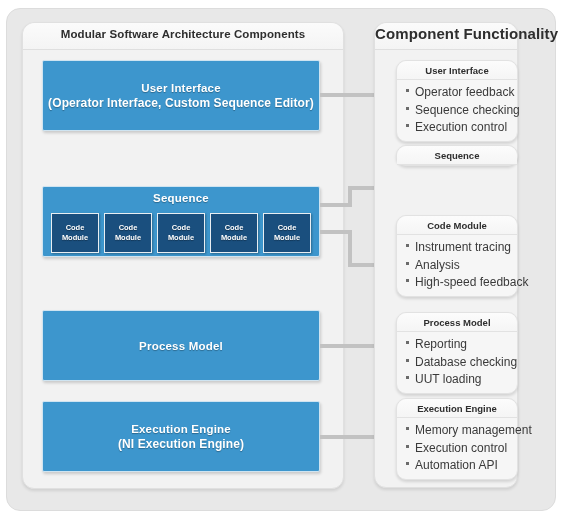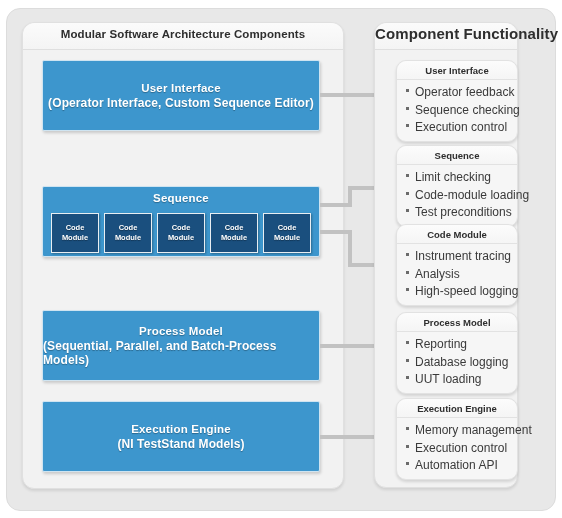--- a/index.html
+++ b/index.html
@@ -156,21 +156,21 @@
   .card-item::before {
     content: "";
     position: absolute;
     left: 0; top: 3px;
     width: 3px; height: 3px;
     background: #6b6b6b;
   }
 
   .card-ui  { top: 60px;  }
   .card-sq  { top: 145px; }
-  .card-cm  { top: 224px; }
+  .card-cm  { top: 215px; }
   .card-pm  { top: 312px; }
   .card-ee  { top: 398px; }
 
   
   .connectors { position: absolute; left: 0; top: 0; width: 562px; height: 518px; }
 </style>
 </head>
 <body>
 
 <div id="stage">
@@ -207,26 +207,25 @@
       </div>
       <div class="module">
         <span>Code</span>
         <span>Module</span>
       </div>
     </div>
   </div>
 
   <div class="block block-pm">
     <div class="block-title">Process Model</div>
-    <div class="block-sub">(Sequential, Parallel, and Batch-Process Models)</div>
   </div>
 
   <div class="block block-ee">
     <div class="block-title">Execution Engine</div>
-    <div class="block-sub">(NI TestStand Models)</div>
+    <div class="block-sub">(NI Execution Engine)</div>
   </div>
 
   <svg class="connectors" viewBox="0 0 562 518" width="562" height="518">
     <g fill="none" stroke="#c2c2c2" stroke-width="4">
       <path d="M320,95 L396,95"></path>
       <path d="M320,205 L350,205 L350,188 L396,188"></path>
       <path d="M320,232 L350,232 L350,265 L396,265"></path>
       <path d="M320,346 L396,346"></path>
       <path d="M320,437 L396,437"></path>
     </g>
@@ -240,41 +239,36 @@
     <div class="card-head">User Interface</div>
     <div class="card-body">
       <div class="card-item">Operator feedback</div>
       <div class="card-item">Sequence checking</div>
       <div class="card-item">Execution control</div>
     </div>
   </div>
 
   <div class="card card-sq">
     <div class="card-head">Sequence</div>
-    <div class="card-body">
-      <div class="card-item">Limit checking</div>
-      <div class="card-item">Code-module loading</div>
-      <div class="card-item">Test preconditions</div>
-    </div>
   </div>
 
   <div class="card card-cm">
     <div class="card-head">Code Module</div>
     <div class="card-body">
       <div class="card-item">Instrument tracing</div>
       <div class="card-item">Analysis</div>
-      <div class="card-item">High-speed logging</div>
+      <div class="card-item">High-speed feedback</div>
     </div>
   </div>
 
   <div class="card card-pm">
     <div class="card-head">Process Model</div>
     <div class="card-body">
       <div class="card-item">Reporting</div>
-      <div class="card-item">Database logging</div>
+      <div class="card-item">Database checking</div>
       <div class="card-item">UUT loading</div>
     </div>
   </div>
 
   <div class="card card-ee">
     <div class="card-head">Execution Engine</div>
     <div class="card-body">
       <div class="card-item">Memory management</div>
       <div class="card-item">Execution control</div>
       <div class="card-item">Automation API</div>

